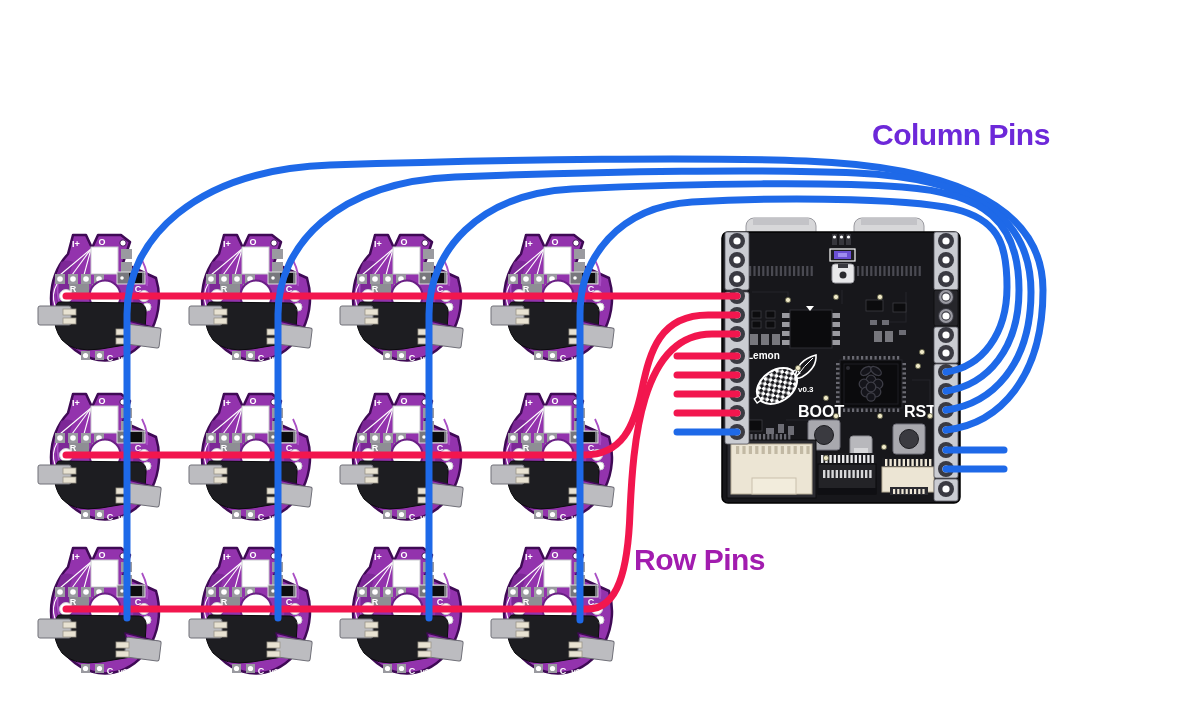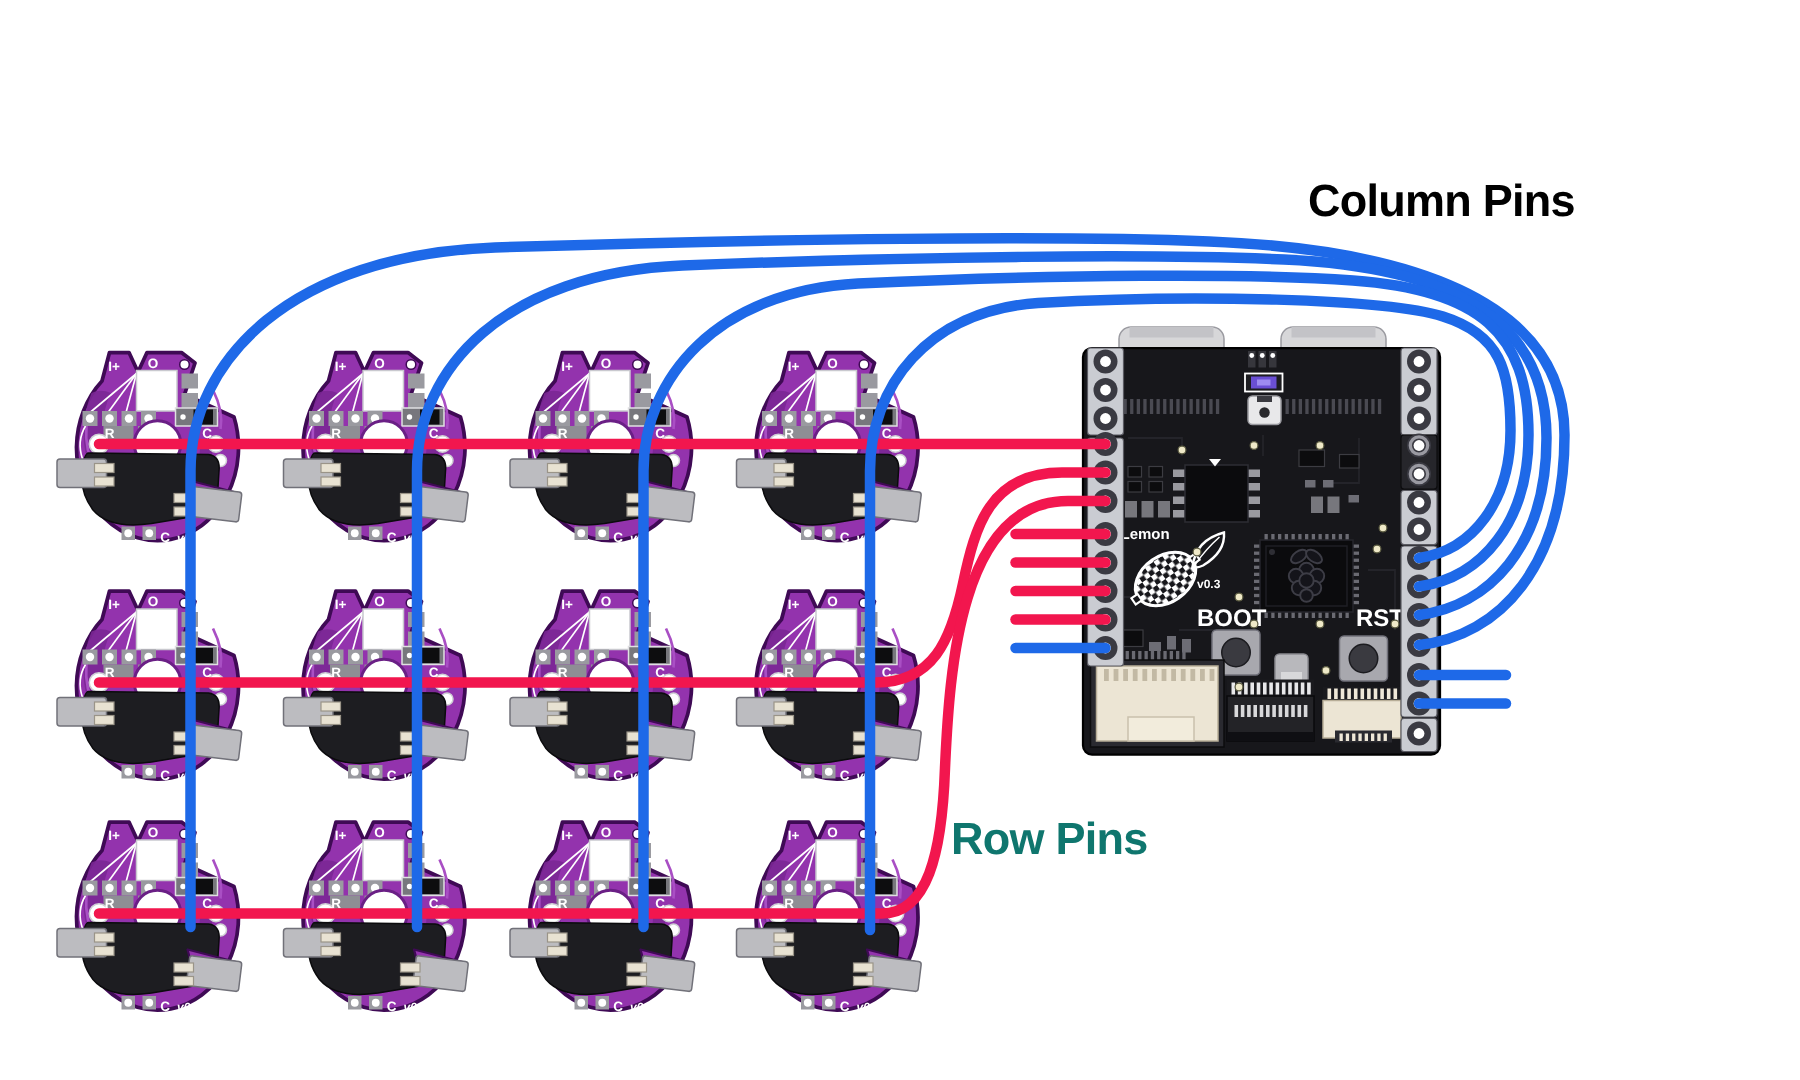--- a/index.html
+++ b/index.html
@@ -572,15 +572,15 @@
       <path d="M 278 618 L 278 314 C 278 246 336 182 455 177 C 612 171 768 169 856 173 C 964 178 1031 210 1031 292 C 1031 365 992 404 946 410" stroke="#1e69e8"></path>
       <path d="M 429 618 L 429 314 C 429 252 478 194 572 189 C 704 183 834 182 902 187 C 986 193 1019 222 1019 290 C 1019 348 988 385 946 391" stroke="#1e69e8"></path>
       <path d="M 580 620 L 580 314 C 580 258 618 207 692 202 C 794 196 924 199 962 211 C 1000 223 1007 247 1007 287 C 1007 334 982 367 946 372" stroke="#1e69e8"></path>
       <path d="M 946 450 L 1004 450" stroke="#1e69e8"></path>
       <path d="M 946 469 L 1004 469" stroke="#1e69e8"></path>
       <path d="M 677 432 L 737 432" stroke="#1e69e8"></path>
     </g>
   </g>
 </svg>
 
-<div class="float-label" style="left: 872px; top: 118px; color: #000000; text-align: right;">Column Pins</div>
-<div class="float-label" style="left: 634px; top: 543px; color: #0f766e;">Row Pins</div>
+<div class="float-label" style="left: 872px; top: 118px; color: #6d28d9; text-align: right;">Column Pins</div>
+<div class="float-label" style="left: 634px; top: 543px; color: #a21caf;">Row Pins</div>
 </div>
 
 </body></html>

